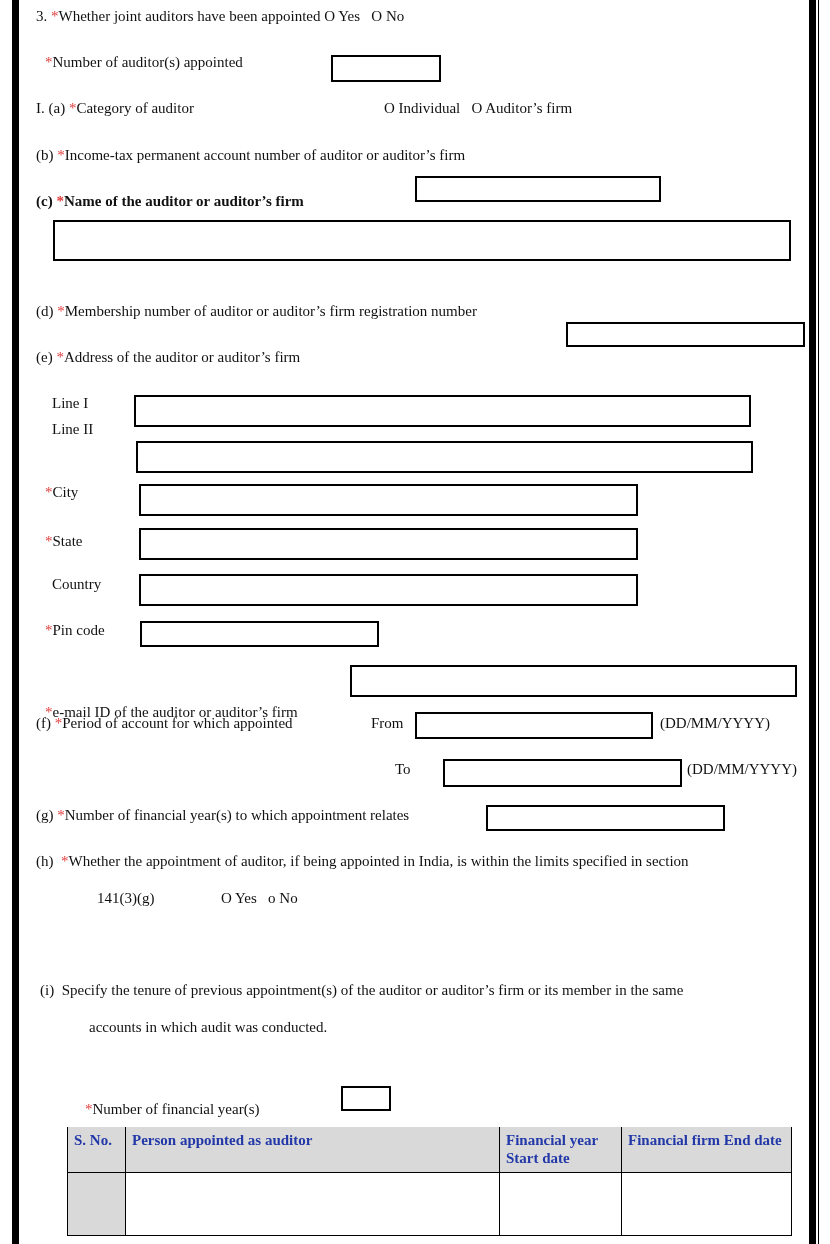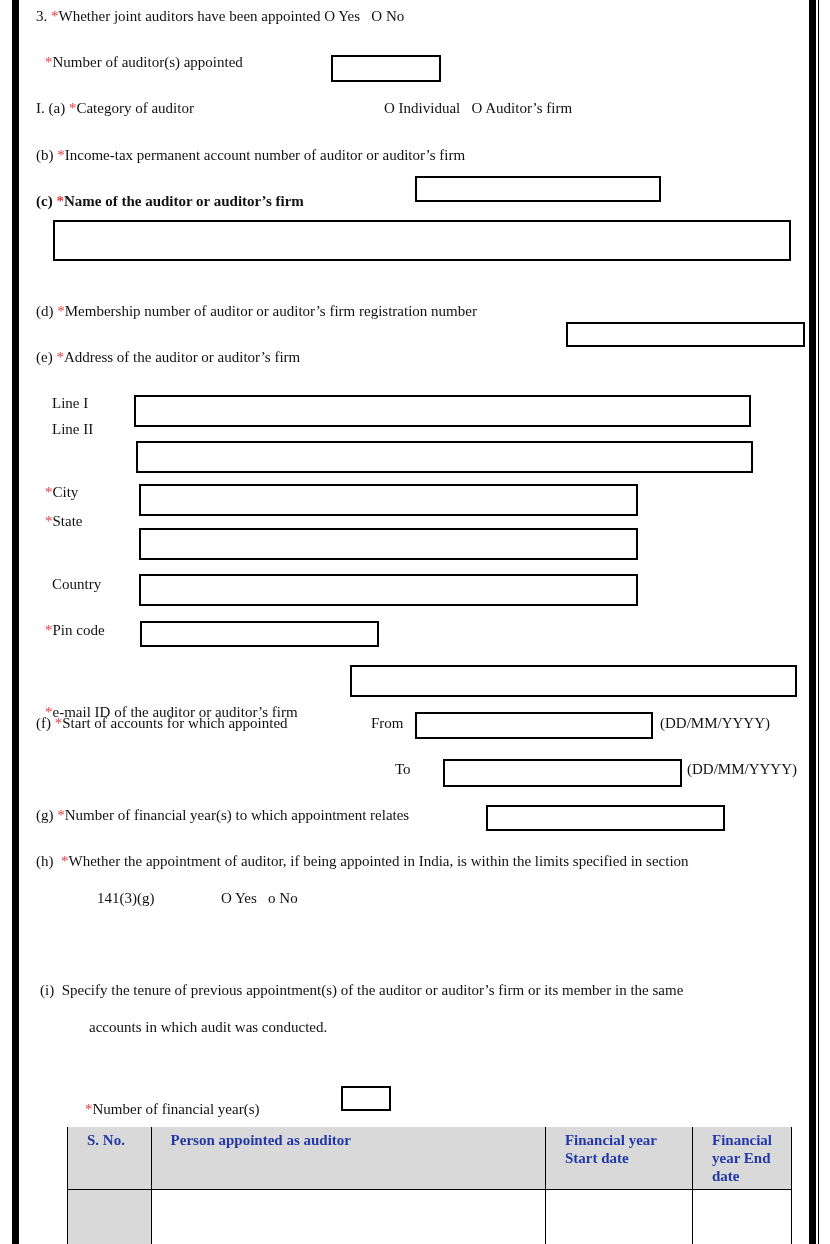--- a/index.html
+++ b/index.html
@@ -8,21 +8,21 @@
   .border-left { position: absolute; left: 12px; top: 0; width: 7px; height: 1244px; background: #000; }
   .border-right { position: absolute; left: 809px; top: 0; width: 7px; height: 1244px; background: #000; }
   .border-right-thin { position: absolute; left: 818px; top: 0; width: 1px; height: 1244px; background: #000; }
   .t { position: absolute; white-space: nowrap; line-height: 18px; }
   .req { color: #e03c3c; }
   .box { position: absolute; border: 2px solid #000; background: #fff; box-sizing: border-box; }
   .radio { cursor: pointer; }
   table.tenure { position: absolute; left: 67px; top: 1127px; width: 725px; border-collapse: collapse;
                  font-family: "Liberation Serif", "DejaVu Serif", serif; }
   table.tenure th { background: #d9d9d9; color: #2238a8; font-weight: bold; font-size: 15px;
-                    text-align: left; vertical-align: top; padding: 4px 19px; line-height: 18px;
+                    text-align: left; vertical-align: top; padding: 4px 6px; line-height: 18px;
                     border-left: 1.5px solid #000; border-right: 1.5px solid #000; border-bottom: 1.5px solid #000; height: 37px; }
   table.tenure td { border: 1.5px solid #000; height: 60px; background: #fff; }
   table.tenure td.sno { background: #d9d9d9; }
 </style>
 </head>
 <body>
 
 <div class="border-left"></div>
 <div class="border-right"></div>
 <div class="border-right-thin"></div>
@@ -75,41 +75,41 @@
 <div class="box" style="left:134px; top:395px; width:617px; height:32px;"></div>
 
 <div class="t" style="left:52px; top:420px;">Line II</div>
 <div class="box" style="left:136px; top:441px; width:617px; height:32px;"></div>
 
 <div class="t" style="left:45px; top:483px;">
   <span class="req">*</span><span>City</span>
 </div>
 <div class="box" style="left:139px; top:484px; width:499px; height:32px;"></div>
 
-<div class="t" style="left:45px; top:512px;text-align:right;">
+<div class="t" style="left:45px; top:532px;text-align:right;">
   <span class="req">*</span><span>State</span>
 </div>
 <div class="box" style="left:139px; top:528px; width:499px; height:32px;"></div>
 
 <div class="t" style="left:52px; top:575px;">Country</div>
 <div class="box" style="left:139px; top:574px; width:499px; height:32px;"></div>
 
 <div class="t" style="left:45px; top:621px;">
   <span class="req">*</span><span>Pin code</span>
 </div>
 <div class="box" style="left:140px; top:621px; width:239px; height:26px;"></div>
 
 <div class="t" style="left:45px; top:703px;">
   <span class="req">*</span><span>e-mail ID of the auditor or auditor’s firm</span>
 </div>
 <div class="box" style="left:350px; top:665px; width:447px; height:32px;"></div>
 
 <div class="t" style="left:36px; top:714px;">
   <span>(f)</span>
-  <span class="req">*</span><span>Start of accounts for which appointed</span>
+  <span class="req">*</span><span>Period of account for which appointed</span>
 </div>
 <div class="t" style="left:371px; top:714px;">From</div>
 <div class="box" style="left:415px; top:712px; width:238px; height:27px;"></div>
 <div class="t" style="left:660px; top:714px;">(DD/MM/YYYY)</div>
 
 <div class="t" style="left:395px; top:760px;">To</div>
 <div class="box" style="left:443px; top:759px; width:239px; height:28px;"></div>
 <div class="t" style="left:687px; top:760px;">(DD/MM/YYYY)</div>
 
 <div class="t" style="left:36px; top:806px;">
@@ -138,21 +138,21 @@
   <span class="req">*</span><span>Number of financial year(s)</span>
 </div>
 <div class="box" style="left:341px; top:1086px; width:50px; height:25px;"></div>
 
 <table class="tenure">
   <thead>
     <tr>
       <th style="width:45px;">S. No.</th>
       <th style="width:361px;">Person appointed as auditor</th>
       <th style="width:109px;font-family:Liberation Serif, serif;">Financial year Start date</th>
-      <th>Financial year End date</th>
+      <th>Financial firm End date</th>
     </tr>
   </thead>
   <tbody>
     <tr>
       <td class="sno"></td>
       <td></td>
       <td></td>
       <td></td>
     </tr>
   </tbody>

